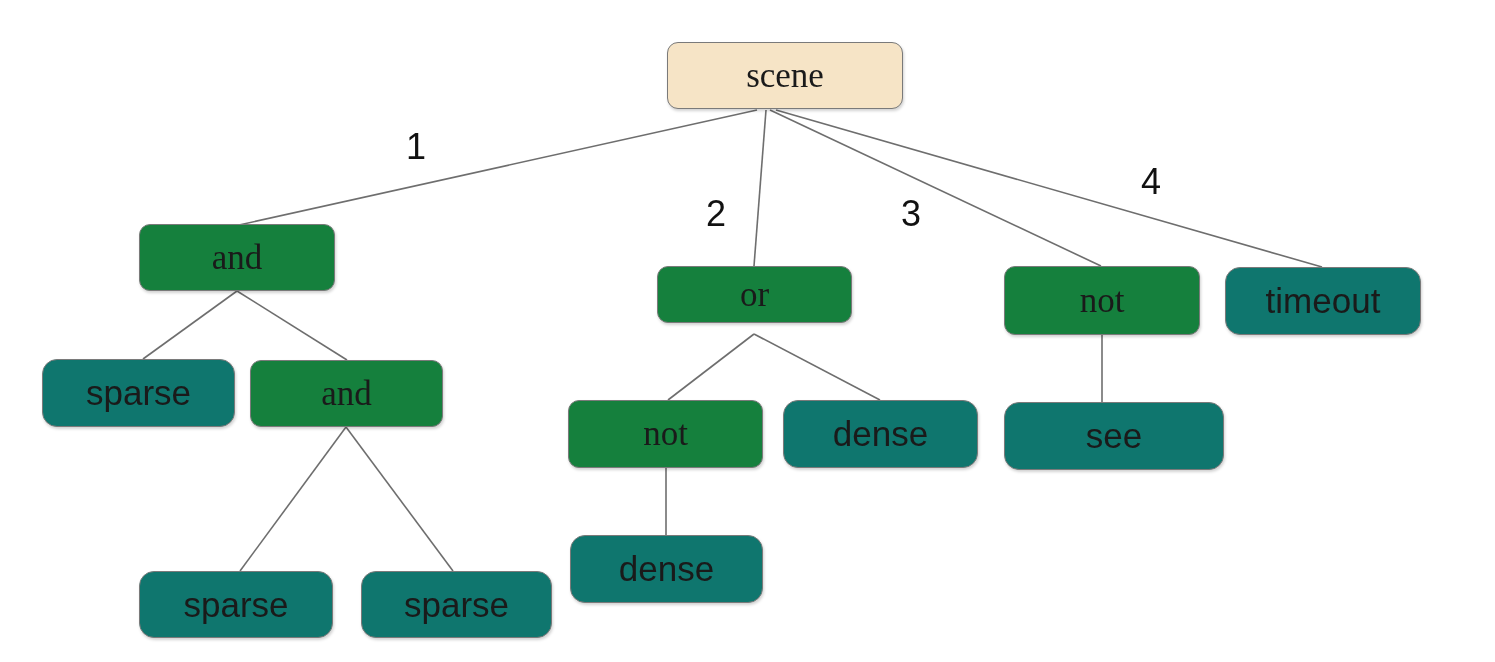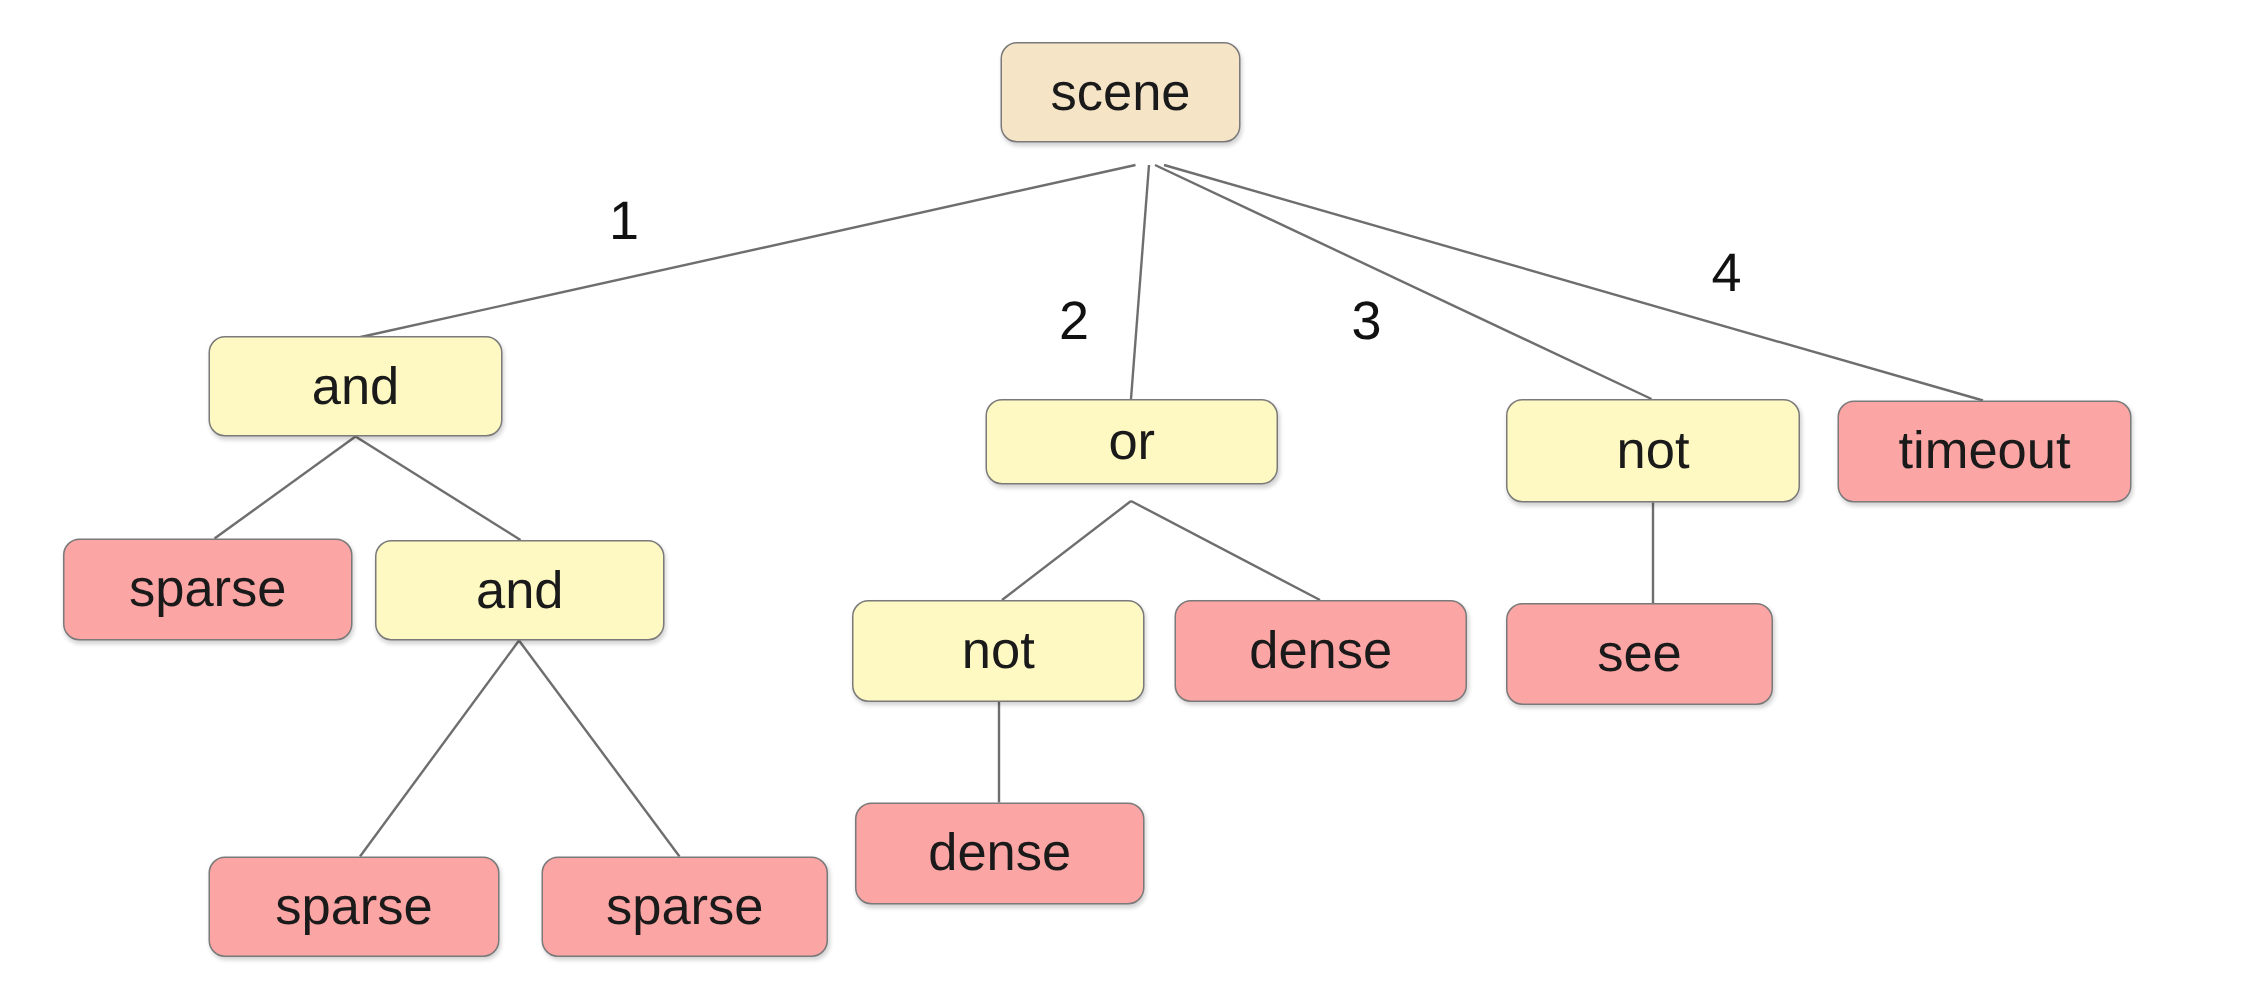--- a/index.html
+++ b/index.html
@@ -32,22 +32,22 @@
     border: 1.6px solid #7a7a7a;
     border-radius: 11px;
     display: flex;
     align-items: center;
     justify-content: center;
     font-size: 35px;
     color: #1a1a1a;
     box-shadow: 1px 2px 3px rgba(0,0,0,0.18);
   }
   .node-root     { background: #f6e4c6; }
-  .node-operator { background: #fef9c3; }
-  .node-leaf     { background: #fca5a5; }
+  .node-operator { background: #15803d; font-family: Liberation Serif, serif; }
+  .node-leaf     { background: #0f766e; border-radius: 15px; }
   .edge-label {
     position: absolute;
     transform: translate(-50%, -50%);
     font-size: 36px;
     color: #111111;
     background: transparent;
     line-height: 1;
   }
 </style>
 </head>
@@ -68,27 +68,27 @@
     <line x1="754" y1="334" x2="880" y2="400"></line>
     <line x1="666" y1="468" x2="666" y2="535"></line>
     <line x1="1102" y1="335" x2="1102" y2="402"></line>
   </svg>
 
   <div class="edge-label" style="left:416px; top:147px;">1</div>
   <div class="edge-label" style="left:716px; top:214px;">2</div>
   <div class="edge-label" style="left:911px; top:214px;">3</div>
   <div class="edge-label" style="left:1151px; top:182px;">4</div>
 
-  <div class="node node-root" style="left:667px;  top:28px;  width:160px; height:67px;">scene</div>
+  <div class="node node-root" style="left:667px;  top:42px;  width:236px; height:67px;font-family:Liberation Serif, serif;">scene</div>
   <div class="node node-operator" style="left:139px;  top:224px; width:196px; height:67px;">and</div>
   <div class="node node-operator" style="left:657px;  top:266px; width:195px; height:57px;">or</div>
   <div class="node node-operator" style="left:1004px; top:266px; width:196px; height:69px;">not</div>
   <div class="node node-leaf" style="left:1225px; top:267px; width:196px; height:68px;">timeout</div>
   <div class="node node-leaf" style="left:42px;   top:359px; width:193px; height:68px;">sparse</div>
   <div class="node node-operator" style="left:250px;  top:360px; width:193px; height:67px;">and</div>
   <div class="node node-operator" style="left:568px;  top:400px; width:195px; height:68px;">not</div>
   <div class="node node-leaf" style="left:783px;  top:400px; width:195px; height:68px;">dense</div>
-  <div class="node node-leaf" style="left:1004px; top:402px; width:178px; height:68px;">see</div>
+  <div class="node node-leaf" style="left:1004px; top:402px; width:220px; height:68px;">see</div>
   <div class="node node-leaf" style="left:570px;  top:535px; width:193px; height:68px;">dense</div>
   <div class="node node-leaf" style="left:139px;  top:571px; width:194px; height:67px;">sparse</div>
   <div class="node node-leaf" style="left:361px;  top:571px; width:191px; height:67px;">sparse</div>
 
 </div>
 
 </body></html>

